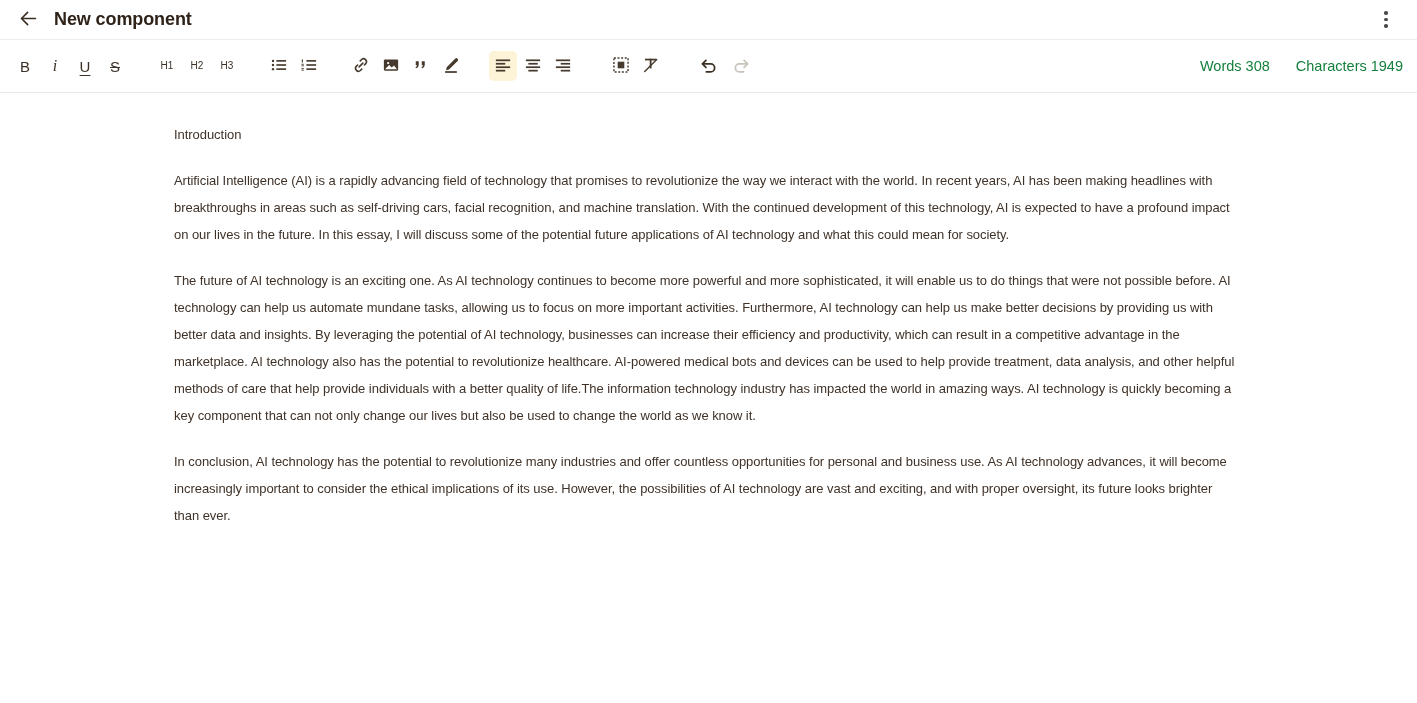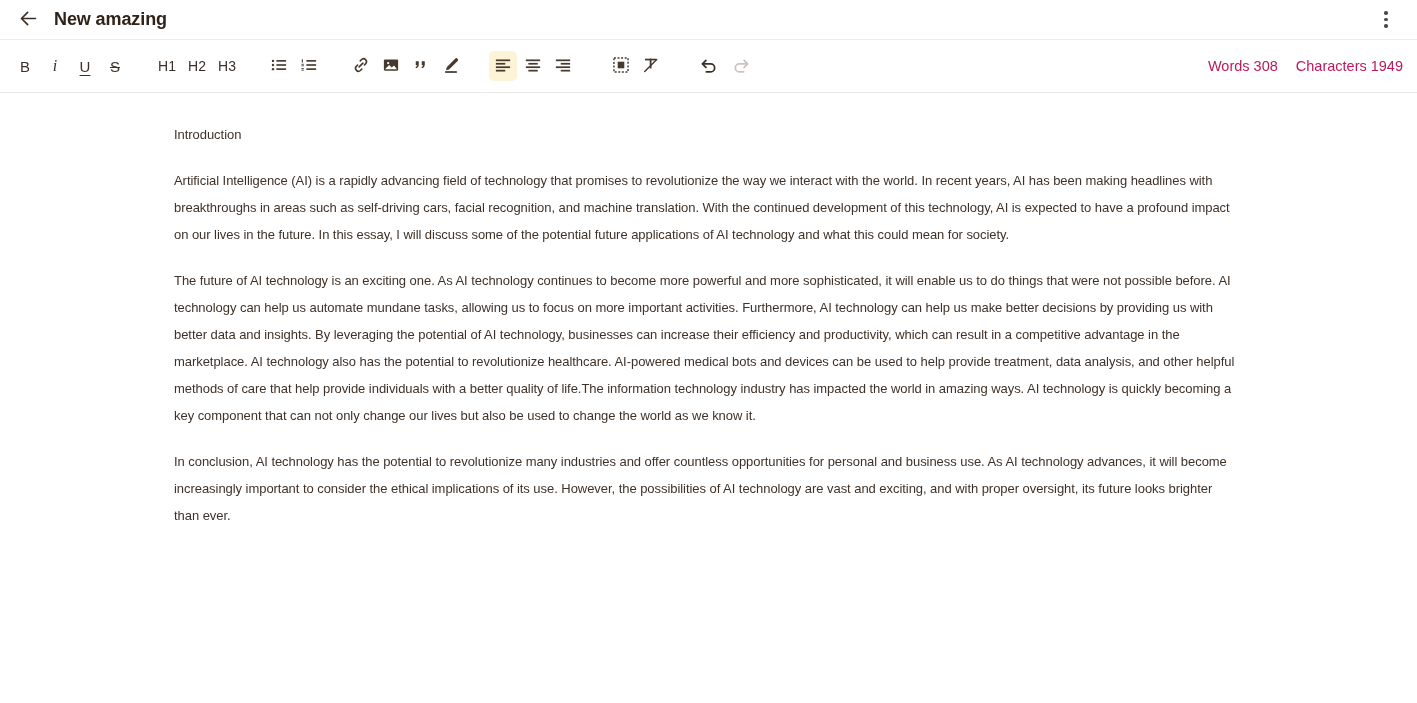--- a/index.html
+++ b/index.html
@@ -92,30 +92,30 @@
     font-family: "Liberation Sans", sans-serif;
     font-size: 15px;
     line-height: 1;
   }
   .tb-btn.active { background: #fdf3d7; }
   .tb-btn.disabled { color: #c9c4bd; cursor: default; }
   .tb-btn.text { font-size: 15px; color: #3b3128; }
   .tb-btn.text.italic { font-style: italic; font-family: "Liberation Serif", serif; font-size: 16px; }
   .tb-btn.text.underline { text-decoration: underline; text-underline-offset: 3px; }
   .tb-btn.text.strike { text-decoration: line-through; }
-  .tb-btn.heading { font-size: 14px; letter-spacing: 0px; }
+  .tb-btn.heading { font-size: 10px; letter-spacing: 0px; }
   .tb-gap-md { width: 22px; }
   .tb-gap-lg { width: 28px; }
   .toolbar-spacer { flex: 1 1 auto; }
   .counts {
     display: flex;
     align-items: center;
-    gap: 18px;
+    gap: 26px;
     font-size: 14.5px;
-    color: #be185d;
+    color: #15803d;
     white-space: nowrap;
     padding-right: 2px;
   }
 
   
   .doc-scroll {
     height: 609px;
     overflow: hidden;
     background: #ffffff;
   }
@@ -142,21 +142,21 @@
 
 <div class="header">
   <button class="back-btn" aria-label="Back">
     <span>
       <svg width="21" height="21" viewBox="0 0 24 24" fill="none" stroke="#3b2f23" stroke-width="1.9" stroke-linecap="round" stroke-linejoin="round">
         <line x1="20" y1="12" x2="4.5" y2="12"></line>
         <polyline points="11,5 4,12 11,19"></polyline>
       </svg>
     </span>
   </button>
-  <div class="doc-title">New amazing</div>
+  <div class="doc-title">New component</div>
   <div class="header-spacer"></div>
   <button class="kebab-btn" aria-label="More options">
     <span style="display:flex;flex-direction:column;gap:3px;align-items:center;">
       <span class="kebab-dot"></span>
       <span class="kebab-dot"></span>
       <span class="kebab-dot"></span>
     </span>
   </button>
 </div>
 

